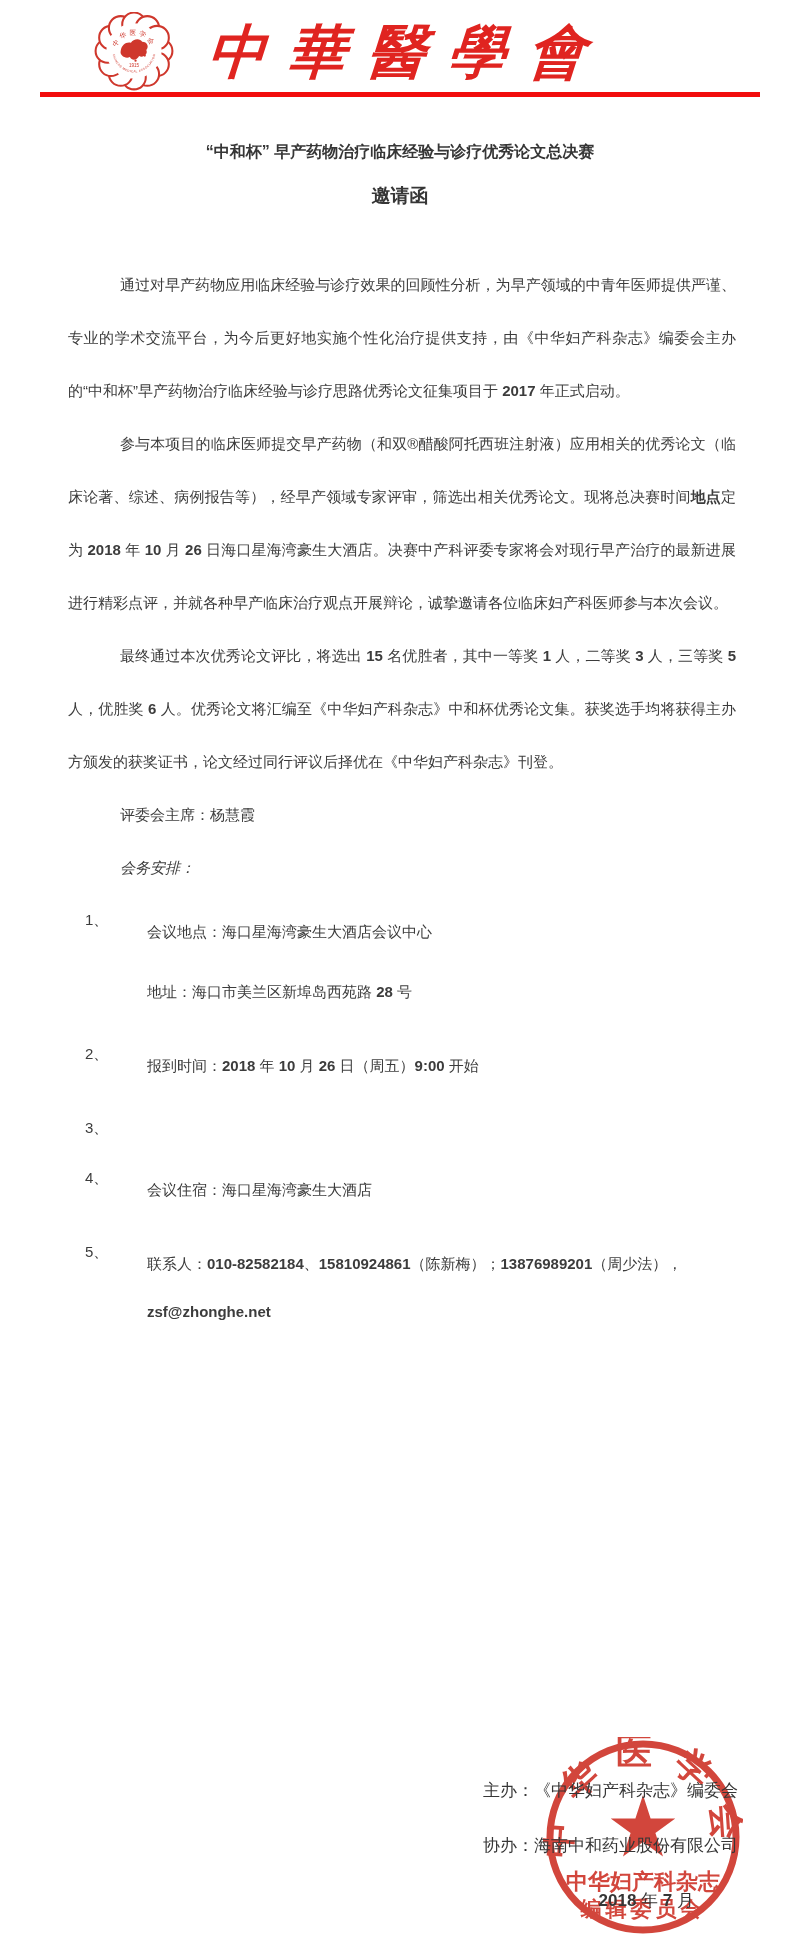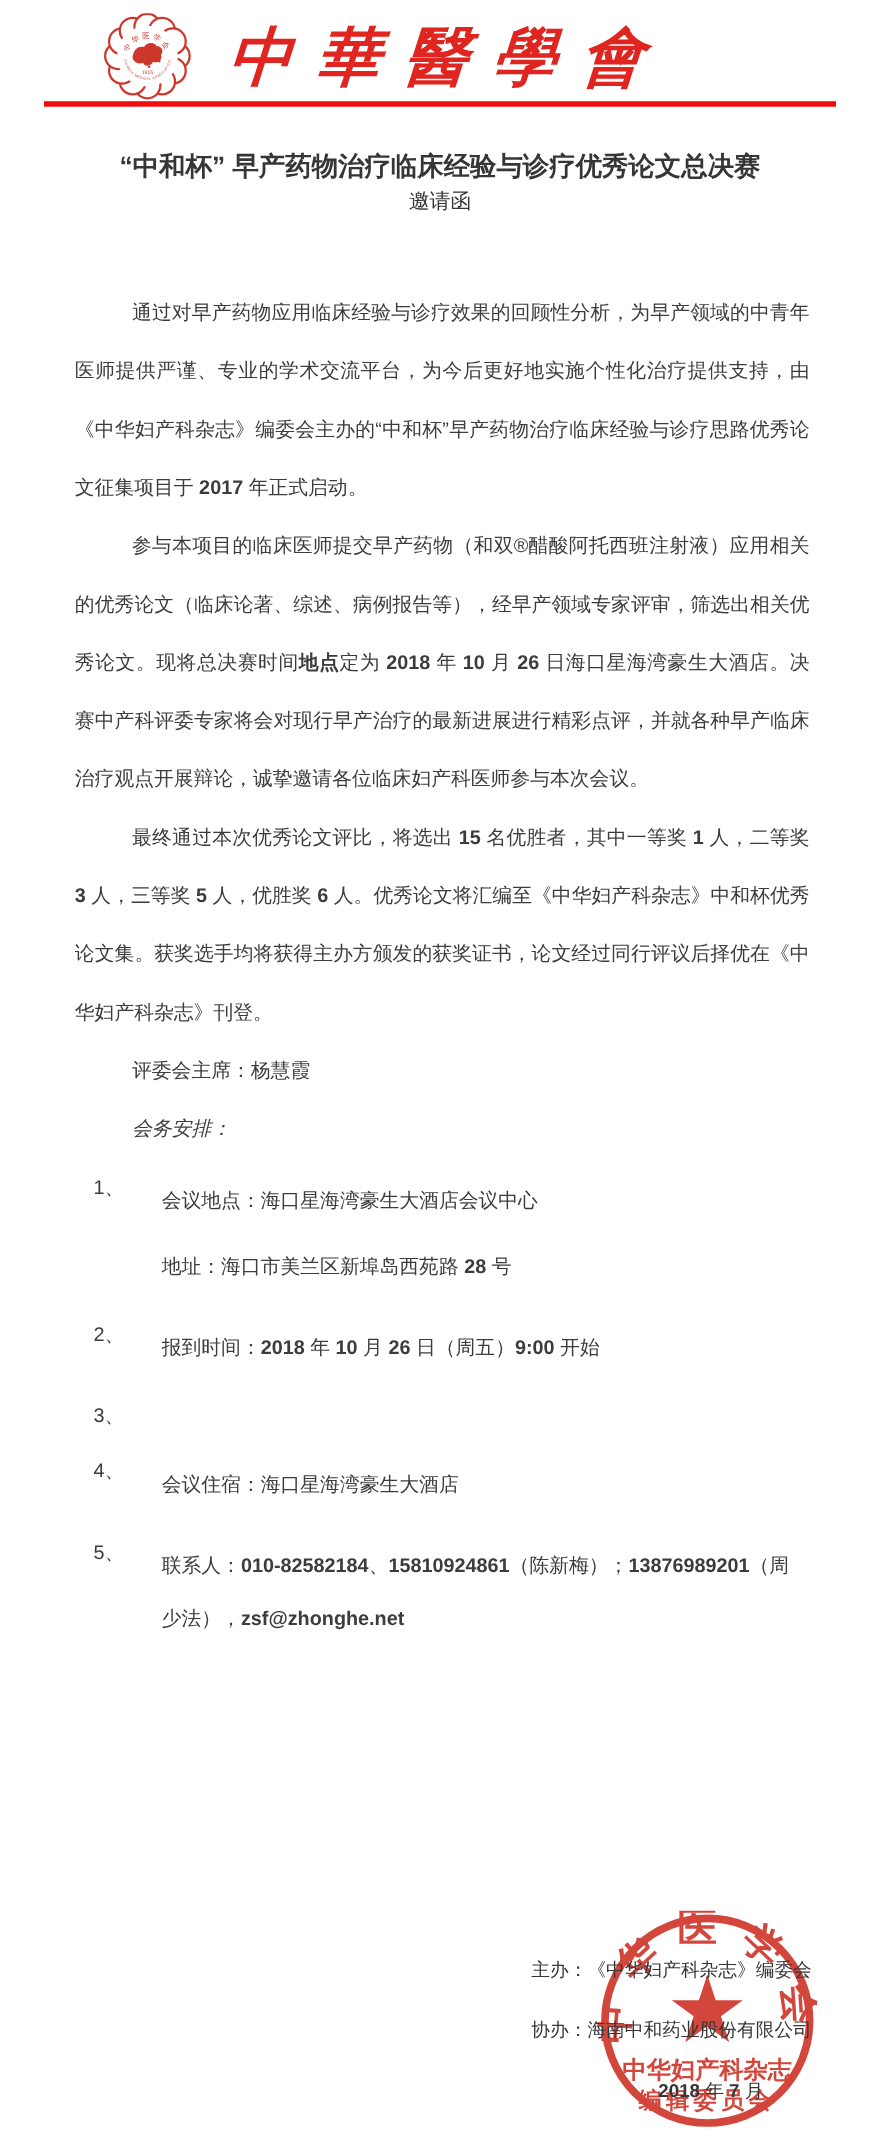--- a/index.html
+++ b/index.html
@@ -13,26 +13,26 @@
   .logo{position:absolute;left:92px;top:12px;width:84px;height:80px;}
   .brand{
     position:absolute;left:208px;top:16px;height:72px;
     font-family:"DejaVu Serif",serif;font-weight:bold;font-style:italic;
     font-size:58px;line-height:72px;color:#e02420;letter-spacing:22px;white-space:nowrap;
     transform:skewX(-4deg);
   }
   .rule{position:absolute;left:40px;top:92px;width:720px;height:5px;}
   
   .titles{position:absolute;left:0;top:138px;width:800px;text-align:center;color:#363636;}
-  .doc-title{font-size:24px;font-weight:bold;line-height:28px;}
-  .doc-subtitle{font-size:19px;font-weight:normal;line-height:28px;margin-top:4px;}
+  .doc-title{font-size:16px;font-weight:bold;line-height:28px;}
+  .doc-subtitle{font-size:19px;font-weight:bold;line-height:28px;margin-top:16px;}
   
   .bodytext{
     position:absolute;left:68px;top:258px;width:668px;
-    font-size:18px;line-height:53px;text-align:justify;color:#3c3c3c;
+    font-size:15px;line-height:53px;text-align:justify;color:#3c3c3c;
   }
   .bodytext p{margin:0;text-indent:52px;}
   
   .arr-heading{margin:0;margin-left:17px;text-indent:0;line-height:53px;font-style:italic;}
   .arr-item{display:flex;line-height:48px;margin-top:2px;text-align:left;}
   .arr-no{width:50px;margin-left:17px;flex:none;}
   .arr-lines{flex:1;min-width:0;}
   .arr-lines div{margin:12px;}
   
   .footer{

